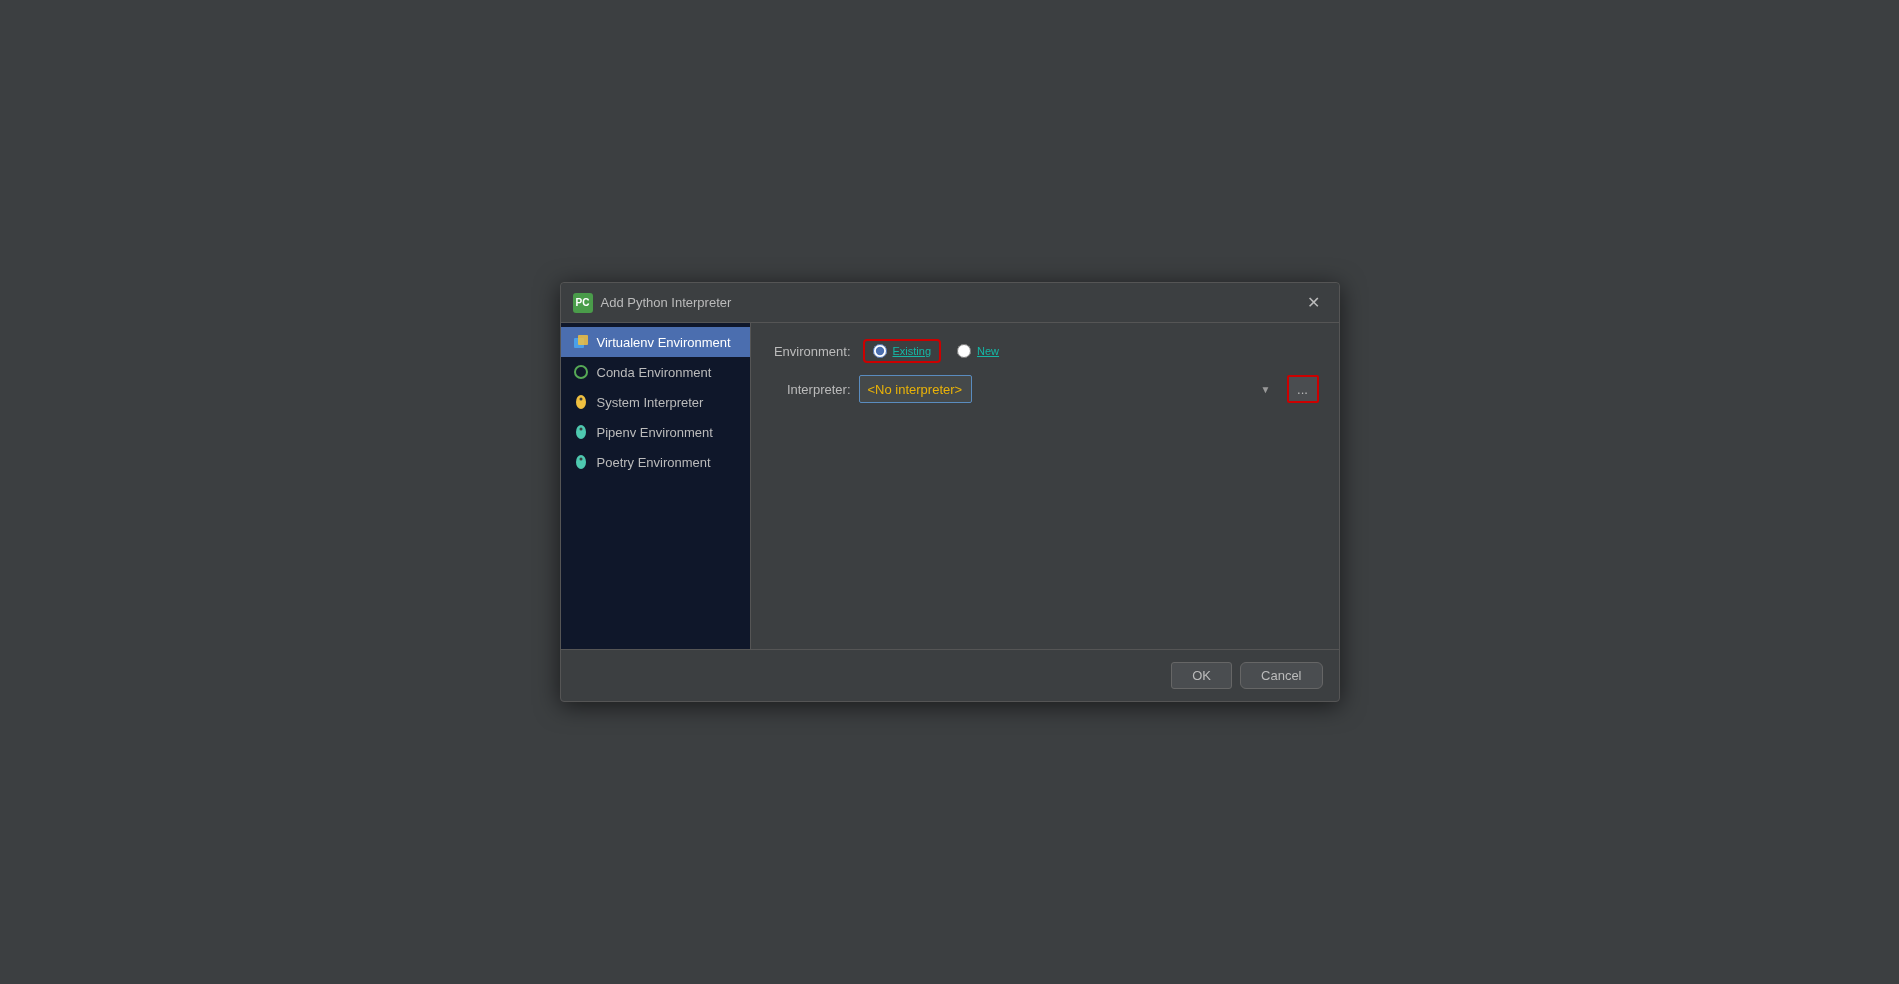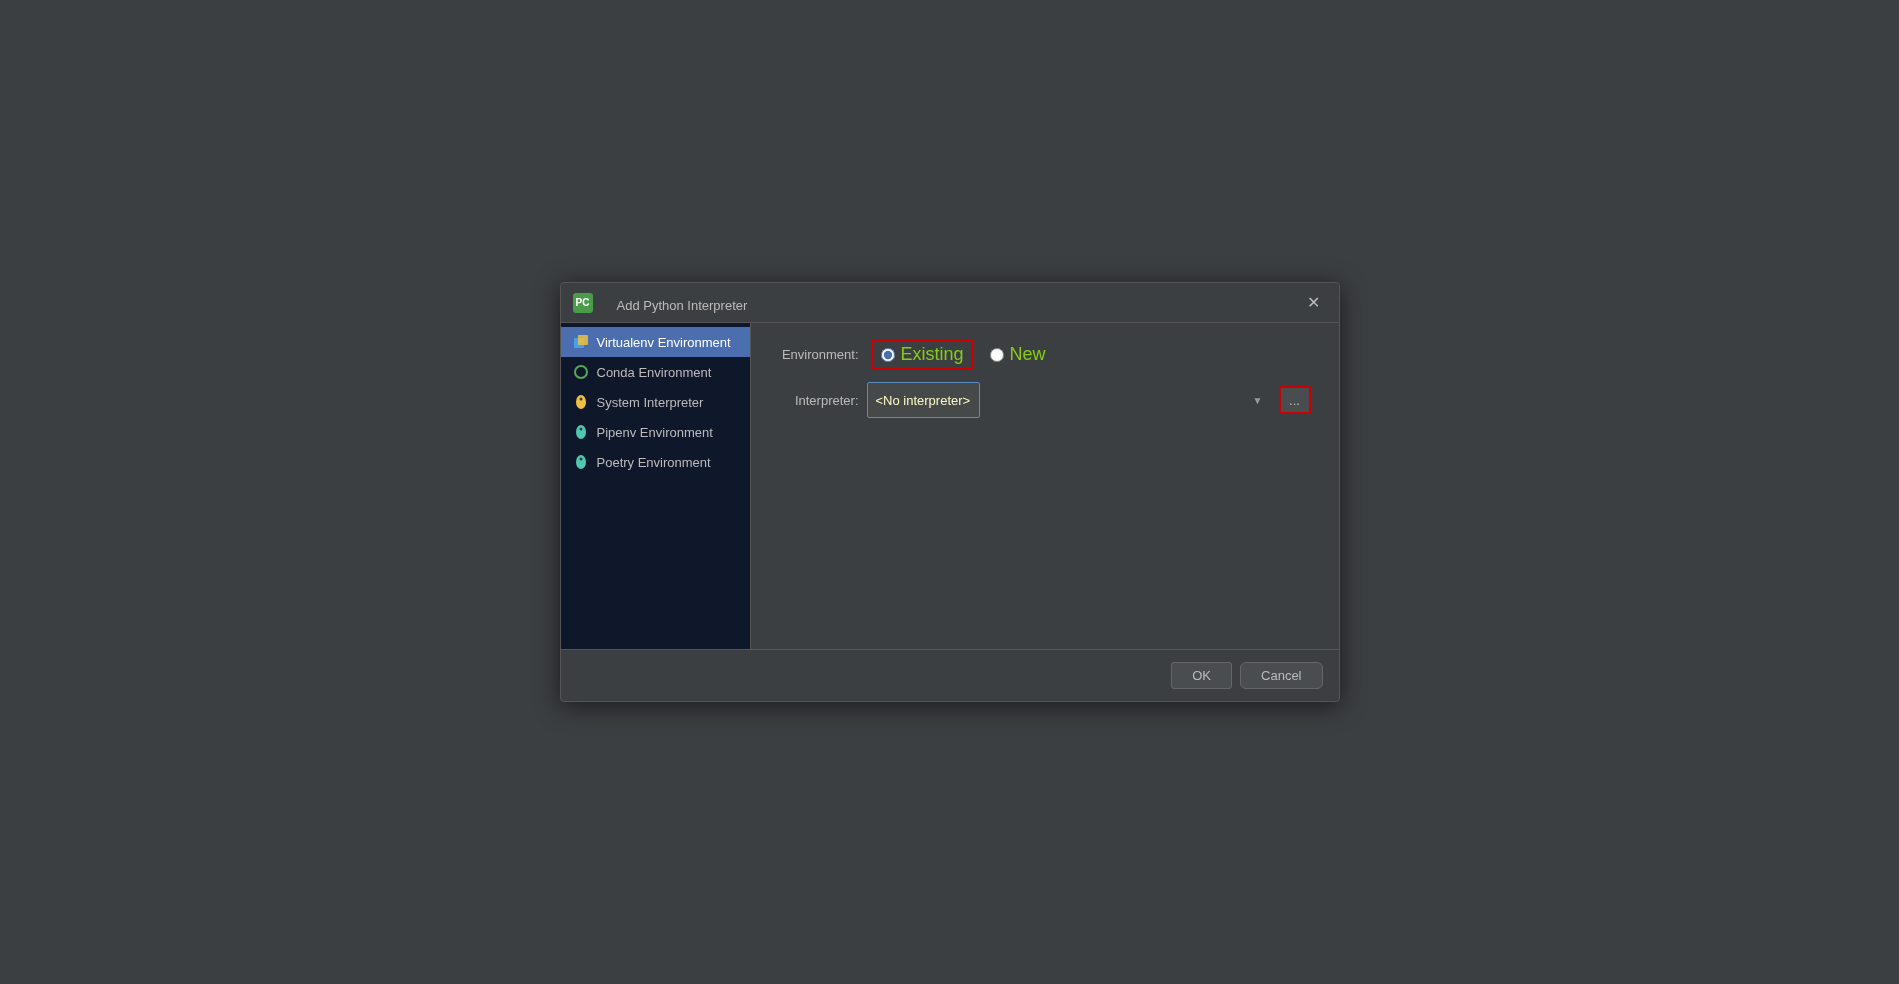--- a/index.html
+++ b/index.html
@@ -31,22 +31,22 @@
       border-bottom: 1px solid #555;
       padding: 8px 12px;
       display: flex;
       align-items: center;
       justify-content: space-between;
       border-radius: 4px 4px 0 0;
     }
 
     .title-bar-left {
       display: flex;
-      align-items: flex-end;
-      gap: 24px;
+      align-items: center;
+      gap: 8px;
     }
 
     .app-icon {
       width: 20px;
       height: 20px;
       background: #4a9c4a;
       border-radius: 3px;
       display: flex;
       align-items: center;
       justify-content: center;
@@ -101,21 +101,21 @@
       width: 16px;
       height: 16px;
       display: flex;
       align-items: center;
       justify-content: center;
       flex-shrink: 0;
     }
 
     .main-content {
       flex: 1;
-      padding: 16px 28px;
+      padding: 16px 20px;
       display: flex;
       flex-direction: column;
       gap: 12px;
     }
 
     .form-row {
       display: flex;
       align-items: center;
       gap: 12px;
     }
@@ -141,49 +141,50 @@
     }
 
     .radio-option input[type="radio"] {
       accent-color: #4B6EAF;
       width: 14px;
       height: 14px;
       cursor: pointer;
     }
 
     .radio-label {
-      color: #84cc16;
-      font-size: 18px;
+      color: #14b8a6;
+      font-size: 11px;
+      text-decoration: underline;
     }
 
     
     .highlight-existing {
       border: 2px solid #cc0000;
       border-radius: 4px;
       padding: 3px 8px;
     }
 
     .interpreter-row {
       display: flex;
       align-items: center;
       gap: 8px;
     }
 
     .interpreter-select {
       flex: 1;
       background: #45494a;
       border: 1px solid #5a8cbf;
-      color: #fef9c3;
+      color: #eab308;
       padding: 4px 8px;
       font-size: 13px;
       border-radius: 2px;
       appearance: none;
       -webkit-appearance: none;
       cursor: pointer;
-      height: 36px;
+      height: 28px;
     }
 
     .select-wrapper {
       flex: 1;
       position: relative;
     }
 
     .select-dropdown-arrow {
       position: absolute;
       right: 8px;

